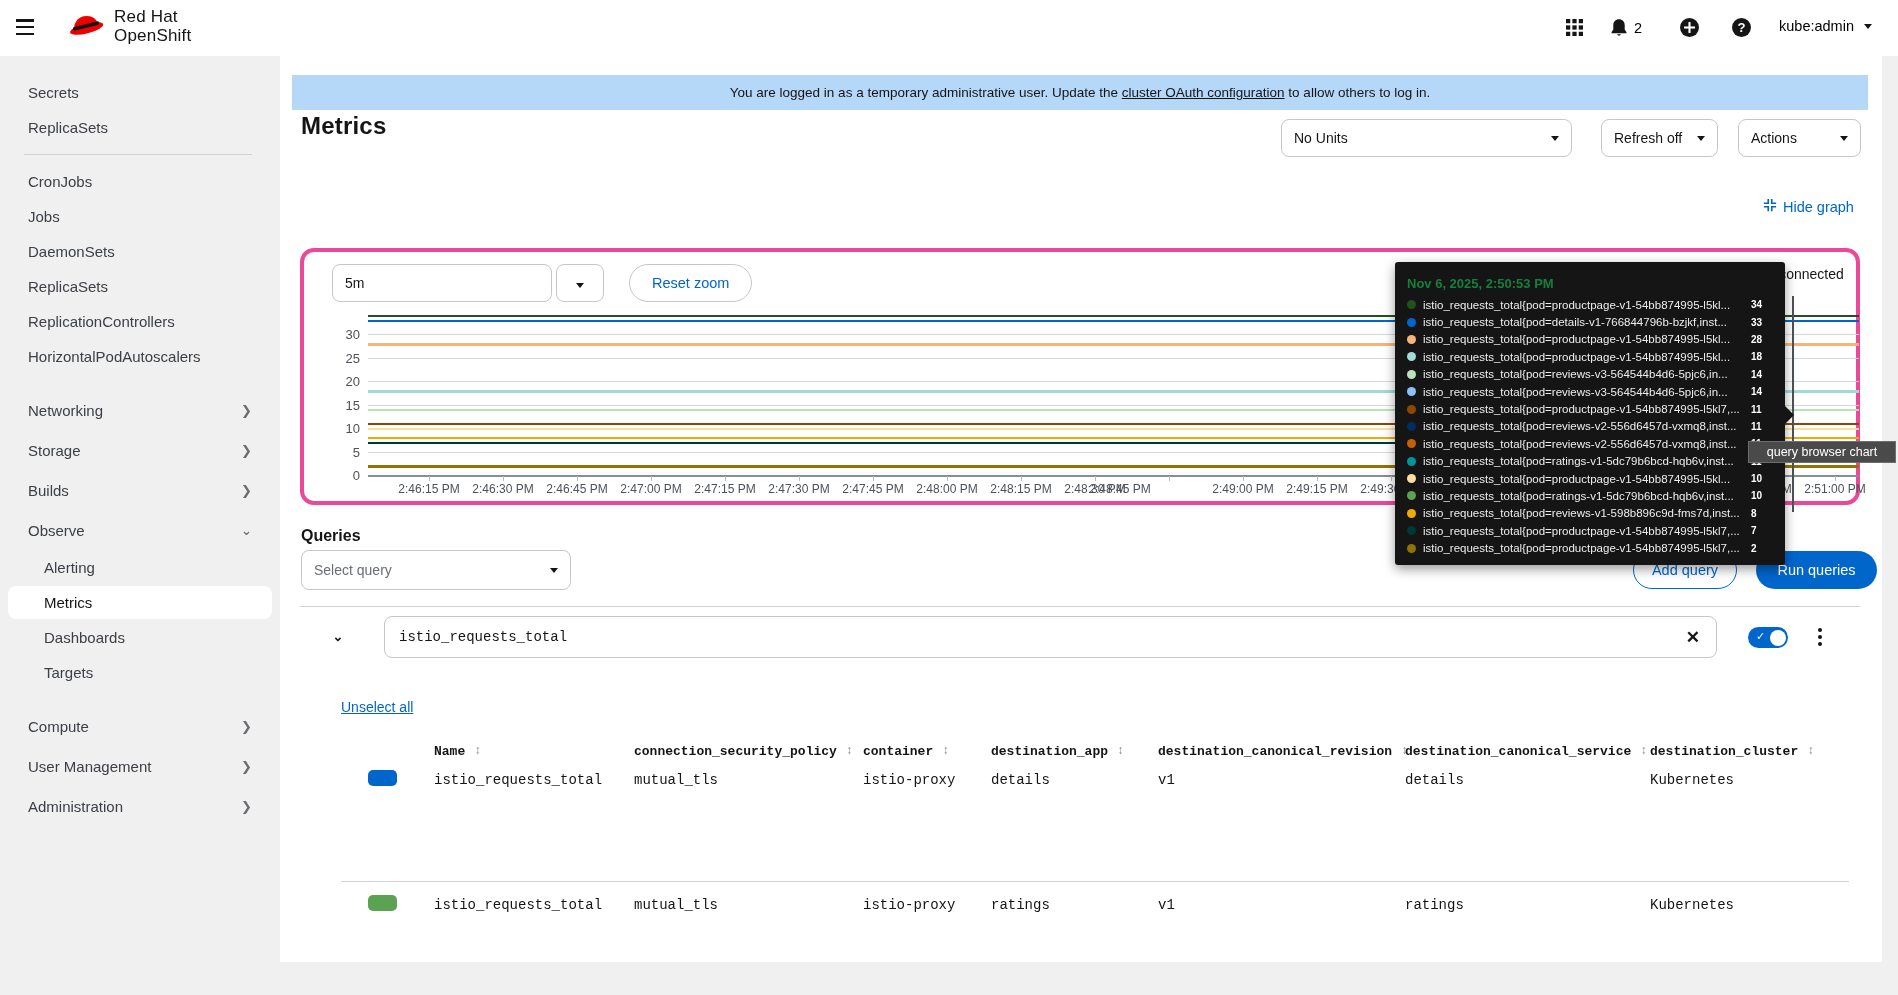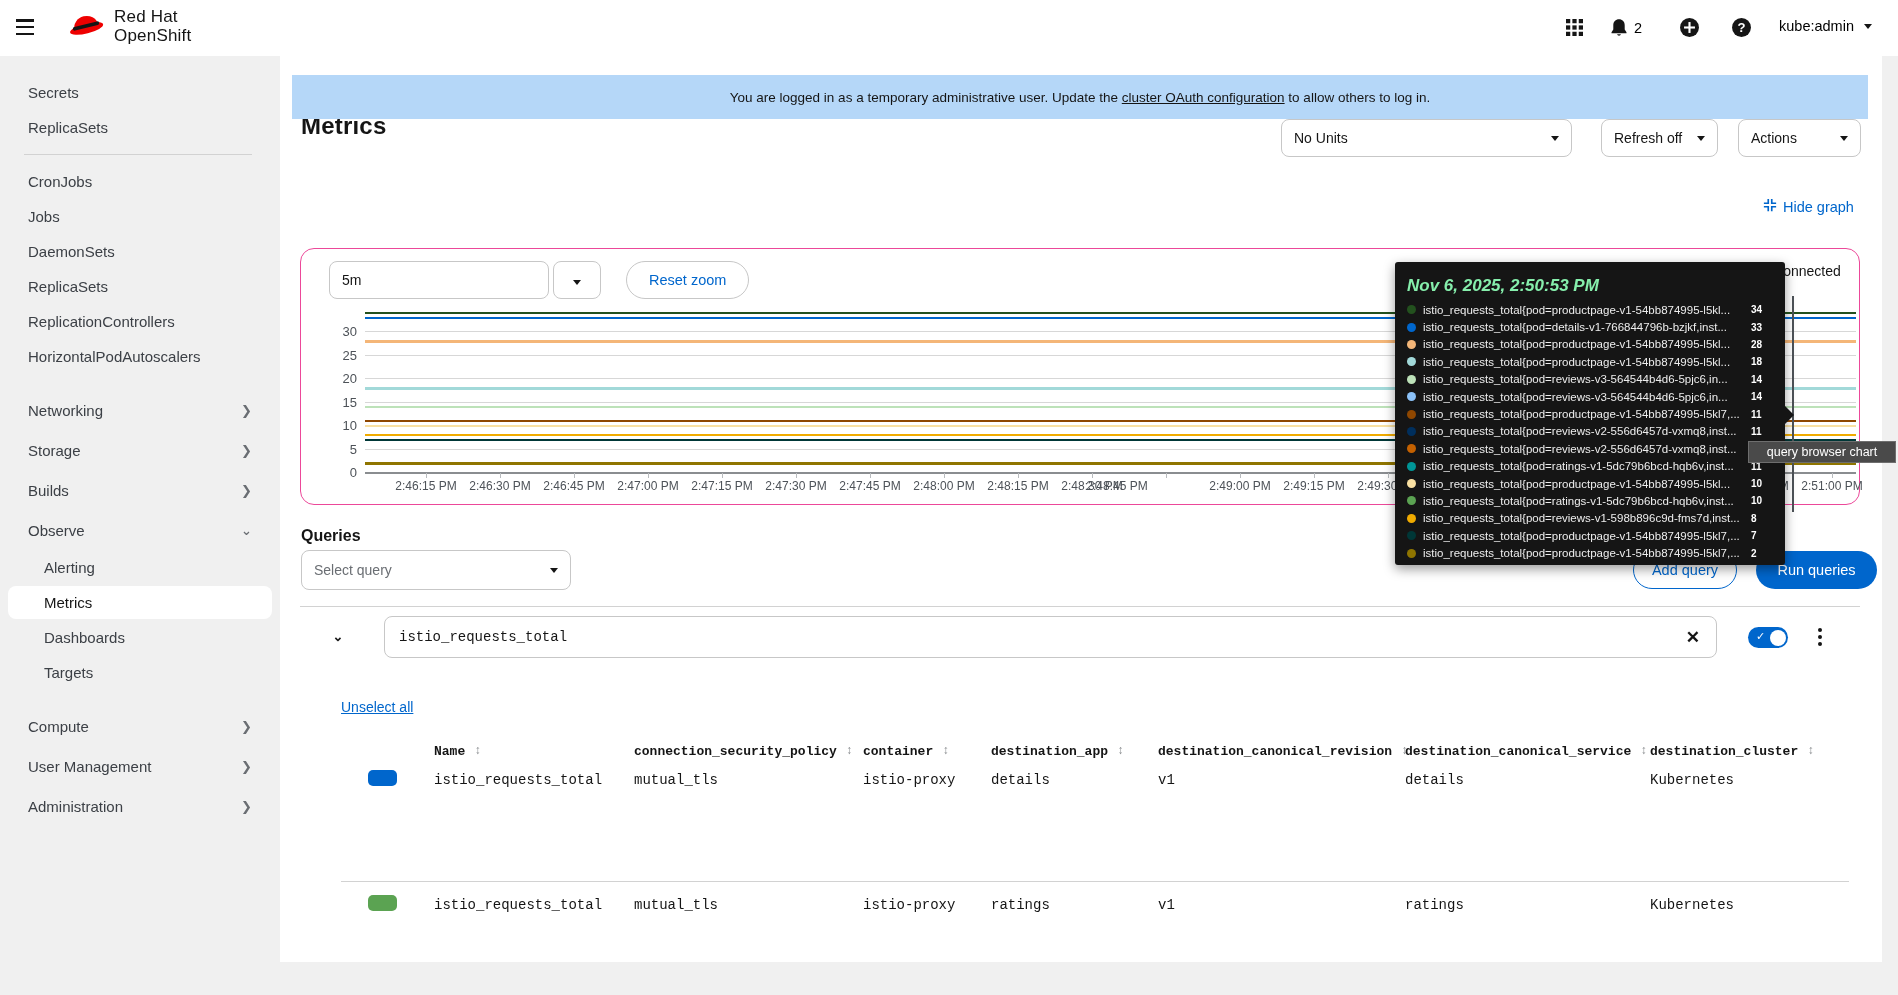--- a/index.html
+++ b/index.html
@@ -28,49 +28,49 @@
   .nav-item { position:relative; display:flex; align-items:center; font-size:15px; color:#3c4046; padding:8px 20px 8px 28px; margin:2px 8px 2px 0; height:33px; cursor:pointer; }
   .nav-item.group { height:38px; }
   .nav-item .chev { margin-left:auto; color:#6a6e73; font-size:13px; font-weight:700; }
   .nav-item.child { padding-left:44px; }
   .nav-item.selected { background:#fff; border-radius:8px; margin-left:8px; padding-left:36px; color:#151515; }
   .nav-divider { height:1px; background:#d2d2d2; margin:10px 28px 10px 24px; }
   .nav-gap { height:14px; }
 
   
   .main { position:absolute; left:280px; top:56px; width:1602px; height:906px; background:#fff; }
-  .banner { position:absolute; left:292px; top:75px; width:1576px; height:44px; background:#b5d7f8; display:flex; align-items:center; justify-content:center; font-size:13.5px; color:#151515; z-index:5;}
+  .banner { position:absolute; left:292px; top:75px; width:1576px; height:35px; background:#b5d7f8; display:flex; align-items:center; justify-content:center; font-size:13.5px; color:#151515; z-index:5;}
   .banner a { color:#151515; text-decoration:underline; cursor:pointer; }
   .page-title { position:absolute; left:301px; top:112px; font-size:24px; font-weight:700; letter-spacing:.2px; }
   .pf-select { position:absolute; height:38px; border:1px solid #c7c7c7; border-radius:8px; background:#fff; display:flex; align-items:center; font-size:14px; color:#151515; padding:0 12px; cursor:pointer; }
   .pf-select .caret { margin-left:auto; }
   .sel-units { left:1281px; top:119px; width:291px; }
   .sel-refresh { left:1601px; top:119px; width:117px; }
   .sel-actions { left:1738px; top:119px; width:123px; gap:10px; }
   .hide-graph { position:absolute; left:1763px; top:198px; display:flex; align-items:center; gap:6px; color:#0066cc; font-size:14.5px; cursor:pointer; background:none; border:none; }
 
   
-  .graph-card { position:absolute; left:300px; top:248px; width:1560px; height:257px; background:#fff; border:1px solid #ec4899; border-radius:14px; }
+  .graph-card { position:absolute; left:300px; top:248px; width:1560px; height:257px; background:#fff; border:4px solid #ec4899; border-radius:14px; }
   .span-input { position:absolute; left:28px; top:12px; width:220px; height:38px; border:1px solid #c7c7c7; border-radius:8px; font-size:14px; padding:0 12px; color:#151515; font-family:inherit; }
   .span-caret-btn { position:absolute; left:252px; top:12px; width:48px; height:38px; border:1px solid #c7c7c7; border-radius:8px; background:#fff; cursor:pointer; }
   .reset-zoom { position:absolute; left:325px; top:12px; height:38px; padding:0 22px; border:1px solid #c7c7c7; border-radius:19px; background:#fff; color:#0066cc; font-size:14.5px; cursor:pointer; font-family:inherit; }
   .chk-wrap { position:absolute; top:14px; display:flex; align-items:center; gap:7px; font-size:14px; color:#151515; }
   .chk { width:13px; height:13px; border:1px solid #8a8d90; border-radius:2px; background:#fff; cursor:pointer; }
   .plot { position:absolute; left:64px; top:48px; width:1491px; height:176px; cursor:crosshair; }
   .gridline { position:absolute; left:0; width:100%; height:1px; background:#d7d7d7; }
   .axis-x { position:absolute; left:0; bottom:-1px; width:100%; height:2px; background:#8a8d90; }
   .series-line { position:absolute; left:0; width:100%; height:2.4px; }
   .ylabel { position:absolute; font-size:13px; color:#4d5258; width:48px; text-align:right; }
   .xlabel { position:absolute; font-size:12px; color:#4d5258; width:84px; text-align:center; top:230px; }
   .xtick { position:absolute; width:1px; height:5px; background:#b8bbbe; top:224px; }
 
   
   .crosshair { position:absolute; left:1792px; top:296px; width:1.5px; height:216px; background:#4d5258; z-index:40; }
   .metric-tooltip { position:absolute; left:1395px; top:262px; width:390px; height:303px; background:#151515; border-radius:3px; z-index:60; padding:14px 12px 8px 12px; box-shadow:0 4px 12px rgba(0,0,0,.4); }
-  .mt-head { color:#86efac; font-size:17px; font-weight:700; margin-bottom:5px;font-style:italic; }
+  .mt-head { color:#15803d; font-size:13px; font-weight:700; margin-bottom:5px; }
   .mt-row { display:flex; align-items:center; height:17.4px; gap:7px; }
   .mt-dot { width:9px; height:9px; border-radius:50%; flex:0 0 9px; }
   .mt-label { font-size:11.5px; color:#ededed; white-space:nowrap; overflow:hidden; flex:1; }
   .mt-val { font-size:10px; color:#fff; font-weight:700; text-align:left; min-width:22px; }
   .mt-pointer { position:absolute; right:-9px; top:144px; width:0; height:0; border-top:9px solid transparent; border-bottom:9px solid transparent; border-left:9px solid #151515; }
   .native-tooltip { position:absolute; left:1748px; top:441px; width:148px; height:22px; background:#4a4a4a; border:1px solid #6e6e6e; color:#fff; font-size:12.5px; display:flex; align-items:center; justify-content:center; z-index:70; }
 
   
   .queries-heading { position:absolute; left:301px; top:527px; font-size:16px; font-weight:700; }
   .sel-query { left:301px; top:550px; width:270px; height:40px; color:#6a6e73; }

